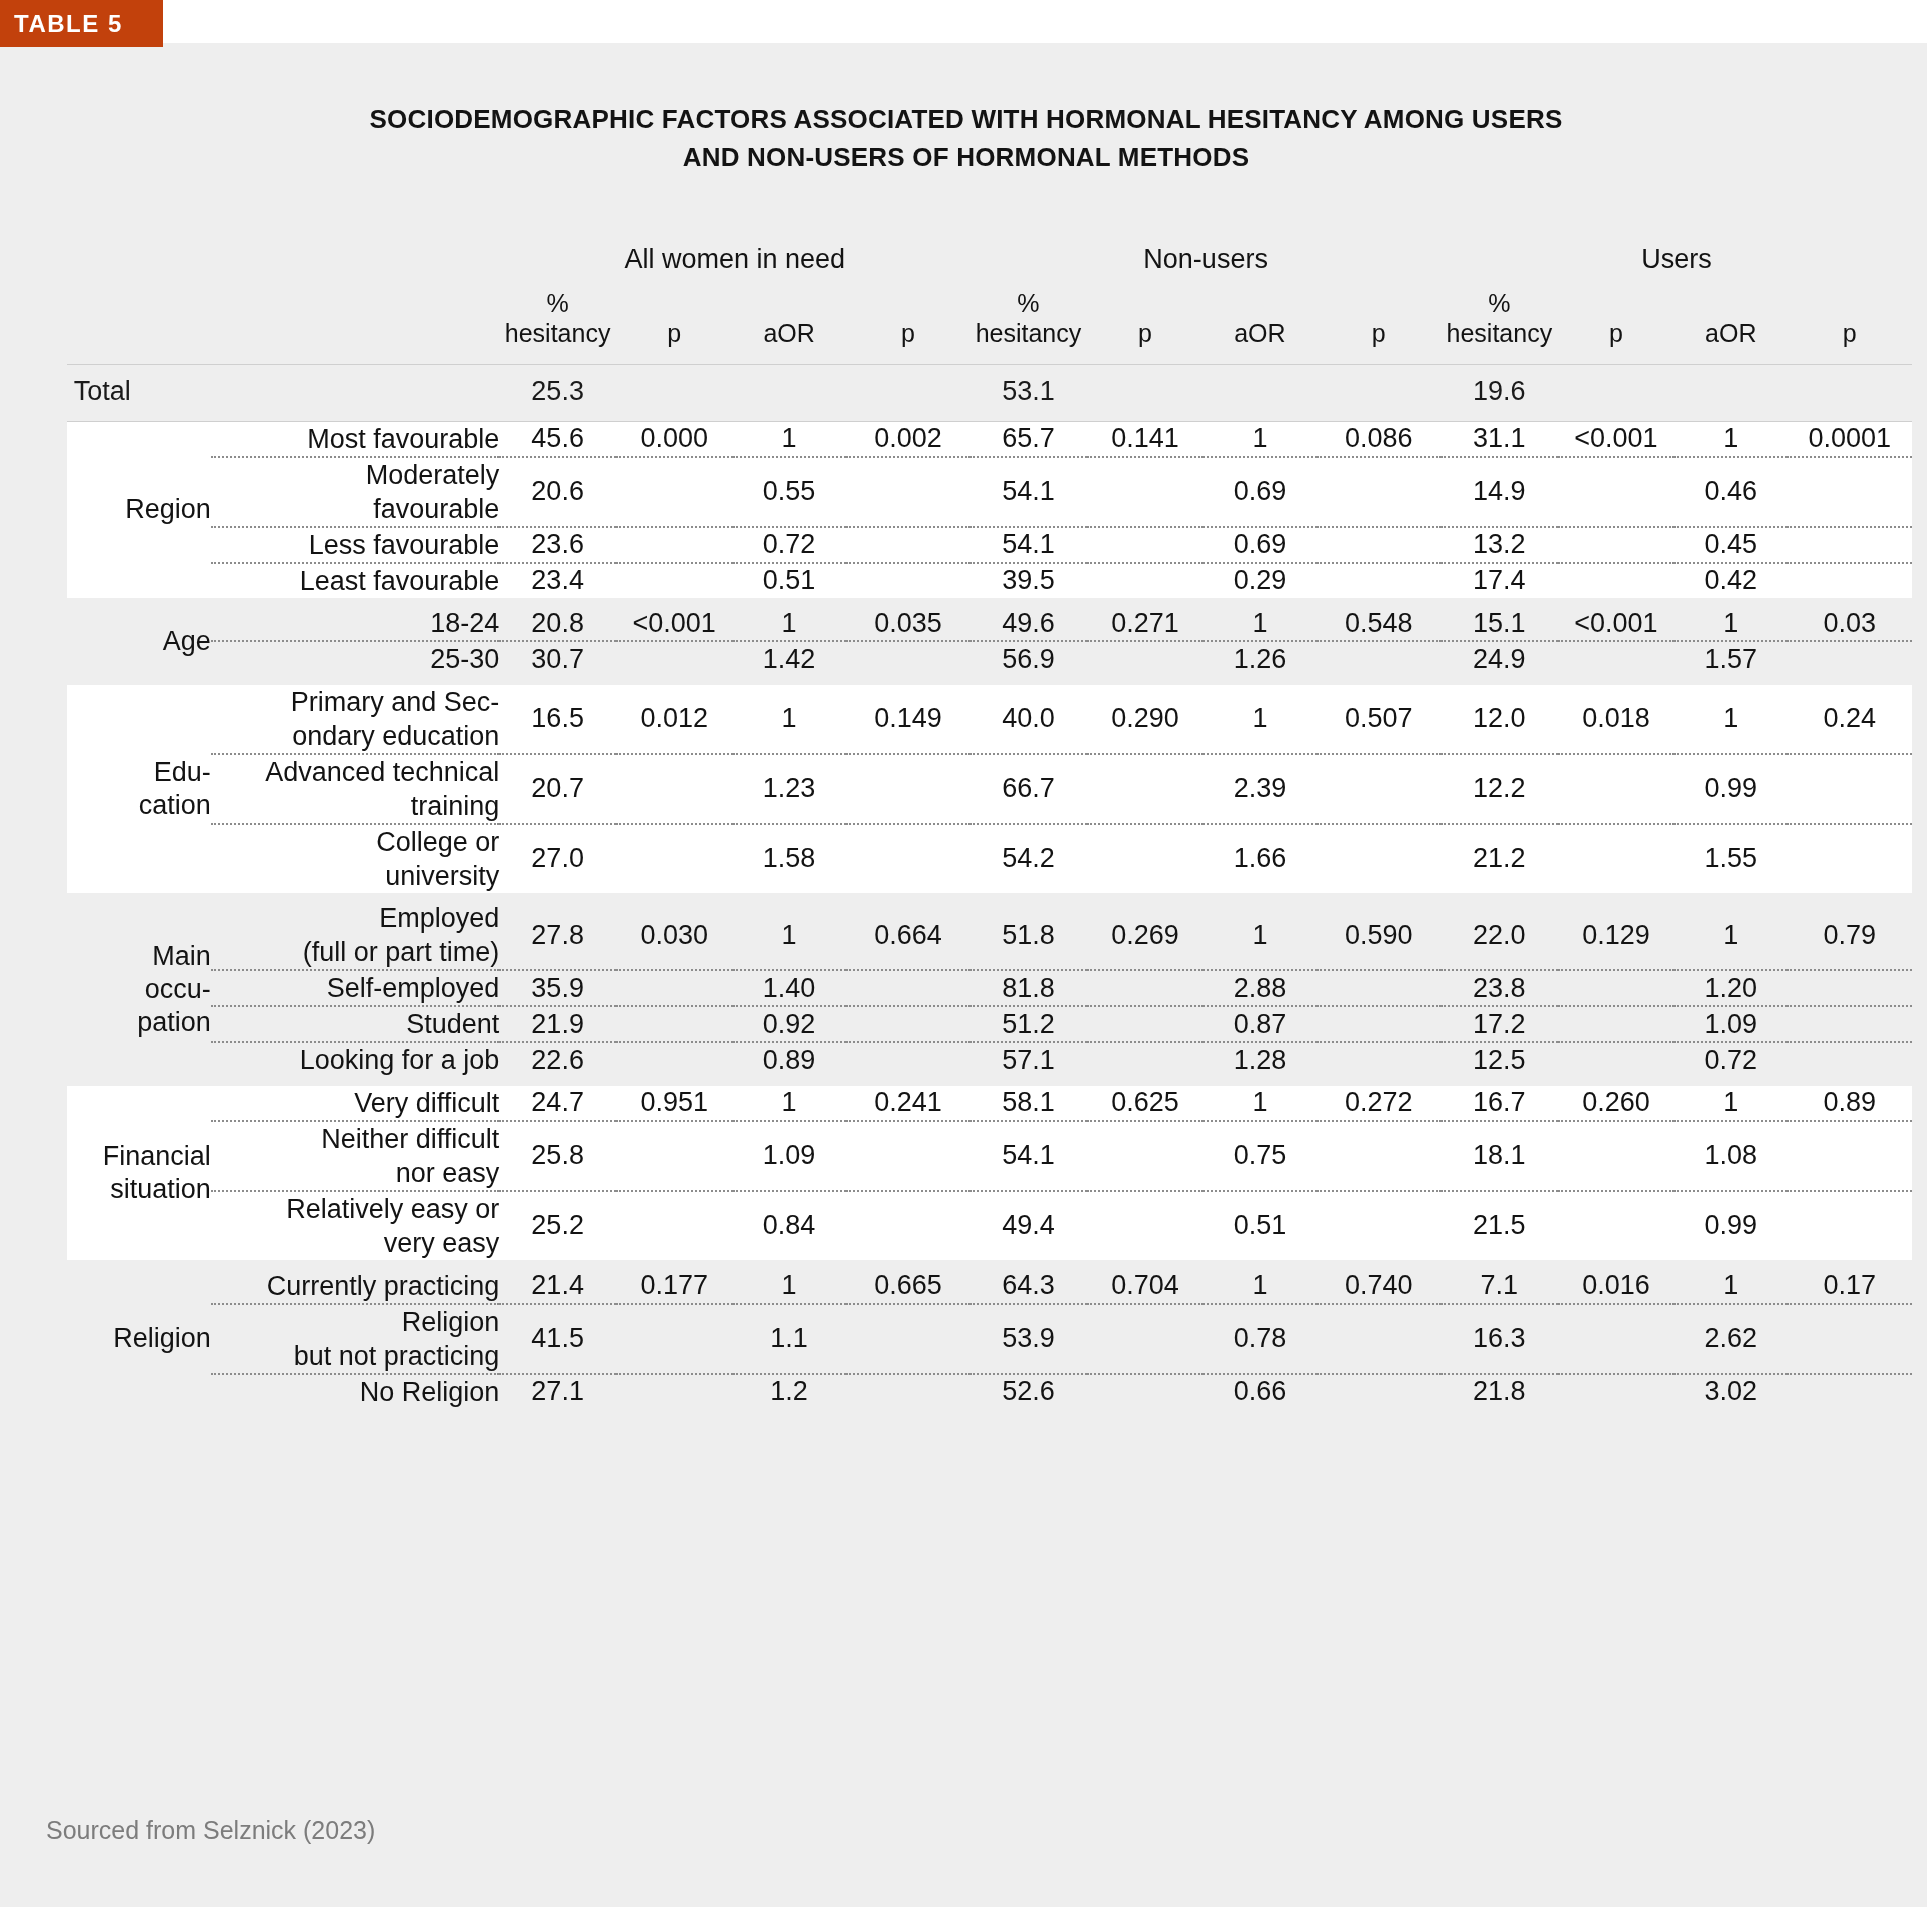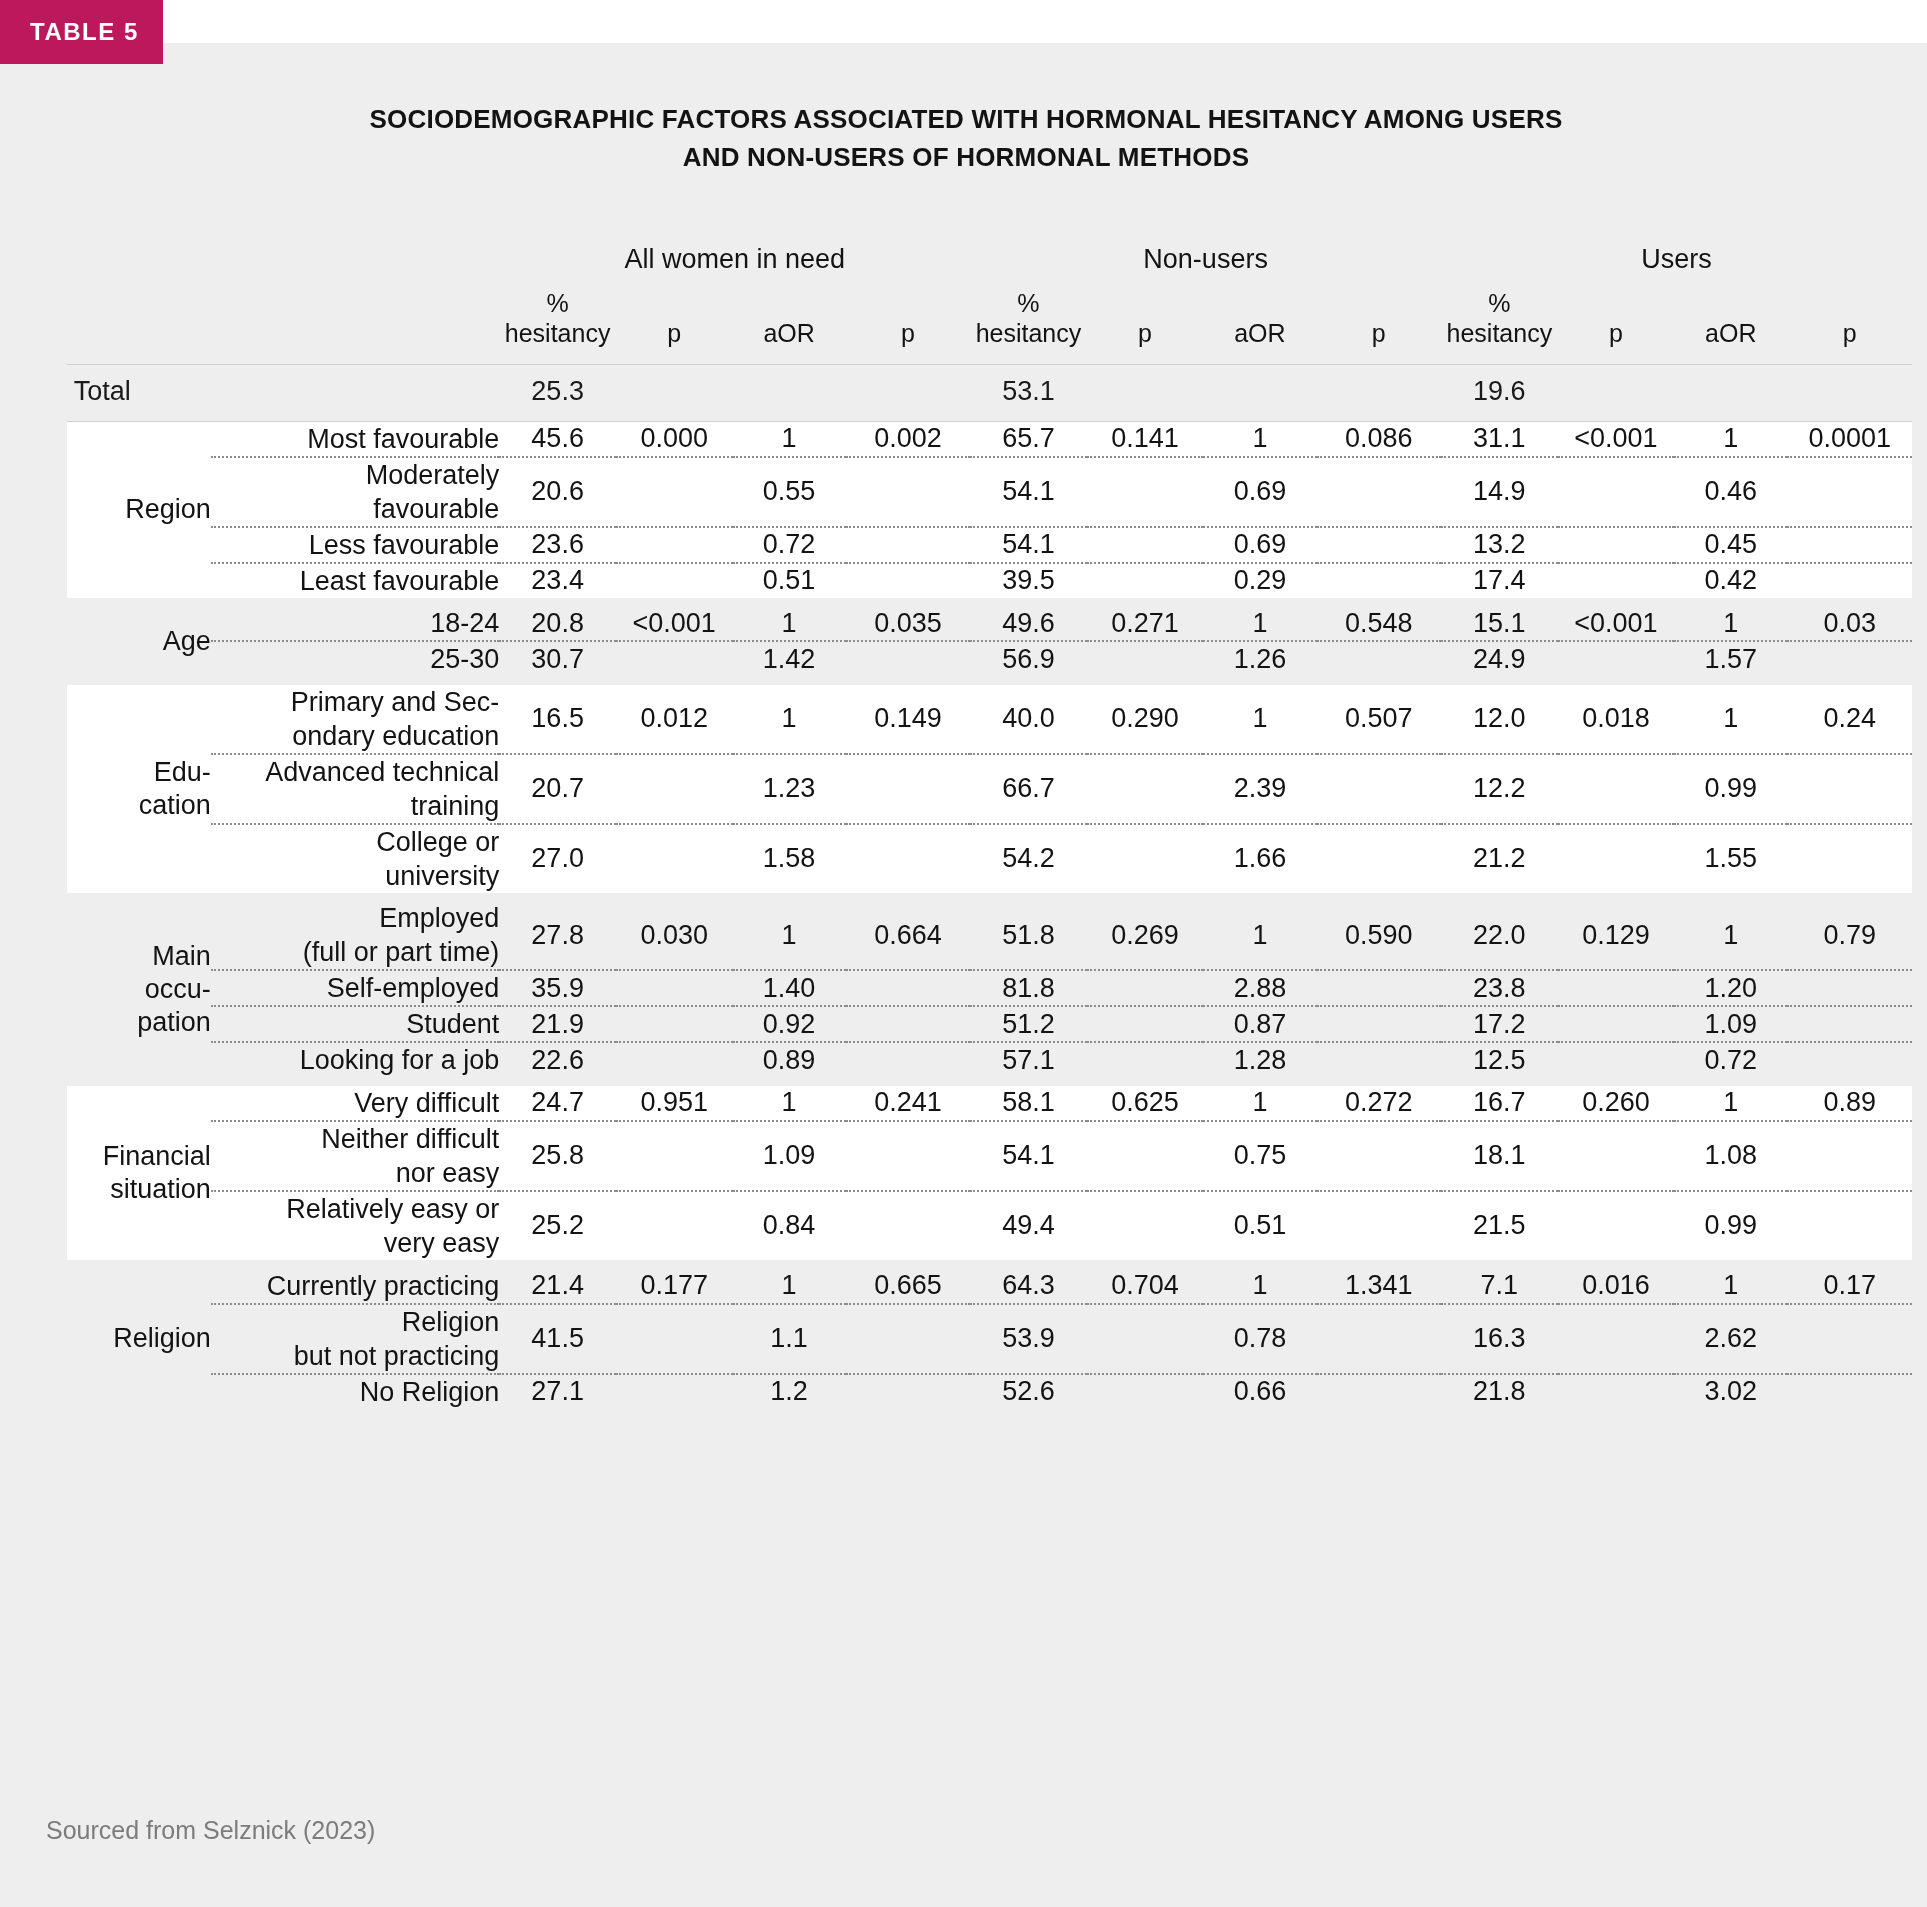--- a/index.html
+++ b/index.html
@@ -20,29 +20,29 @@
   #figure-panel {
     position: absolute;
     left: 0; top: 43px;
     width: 1927px; height: 1865px;
     background: #eeeeee;
   }
   
   #table-tag {
     position: absolute;
     left: 0; top: 0;
-    width: 163px; height: 64px;
-    background: #be185d;
+    width: 163px; height: 47px;
+    background: #c2410c;
     color: #ffffff;
     font-size: 24px;
     font-weight: 700;
     letter-spacing: 1.5px;
     display: flex;
     align-items: center;
-    padding-left: 30px;
+    padding-left: 14px;
     z-index: 5;
   }
   #title {
     position: absolute;
     left: 163px; top: 100px;
     width: 1606px;
     text-align: center;
     font-size: 26px;
     font-weight: 700;
     letter-spacing: 0.2px;
@@ -494,21 +494,21 @@
         <tr class="row band-grey sep">
           <td class="group-cell" rowspan="3">Religion</td>
           <td class="label-cell dotline">Currently practicing</td>
           <td class="num dotline">21.4</td>
           <td class="num dotline">0.177</td>
           <td class="num dotline">1</td>
           <td class="num dotline">0.665</td>
           <td class="num dotline">64.3</td>
           <td class="num dotline">0.704</td>
           <td class="num dotline">1</td>
-          <td class="num dotline">1.341</td>
+          <td class="num dotline">0.740</td>
           <td class="num dotline">7.1</td>
           <td class="num dotline">0.016</td>
           <td class="num dotline">1</td>
           <td class="num dotline">0.17</td>
         </tr>
         <tr class="row band-grey sep">
           <td class="label-cell dotline">Religion
 but not practicing</td>
           <td class="num dotline">41.5</td>
           <td class="num dotline"></td>

